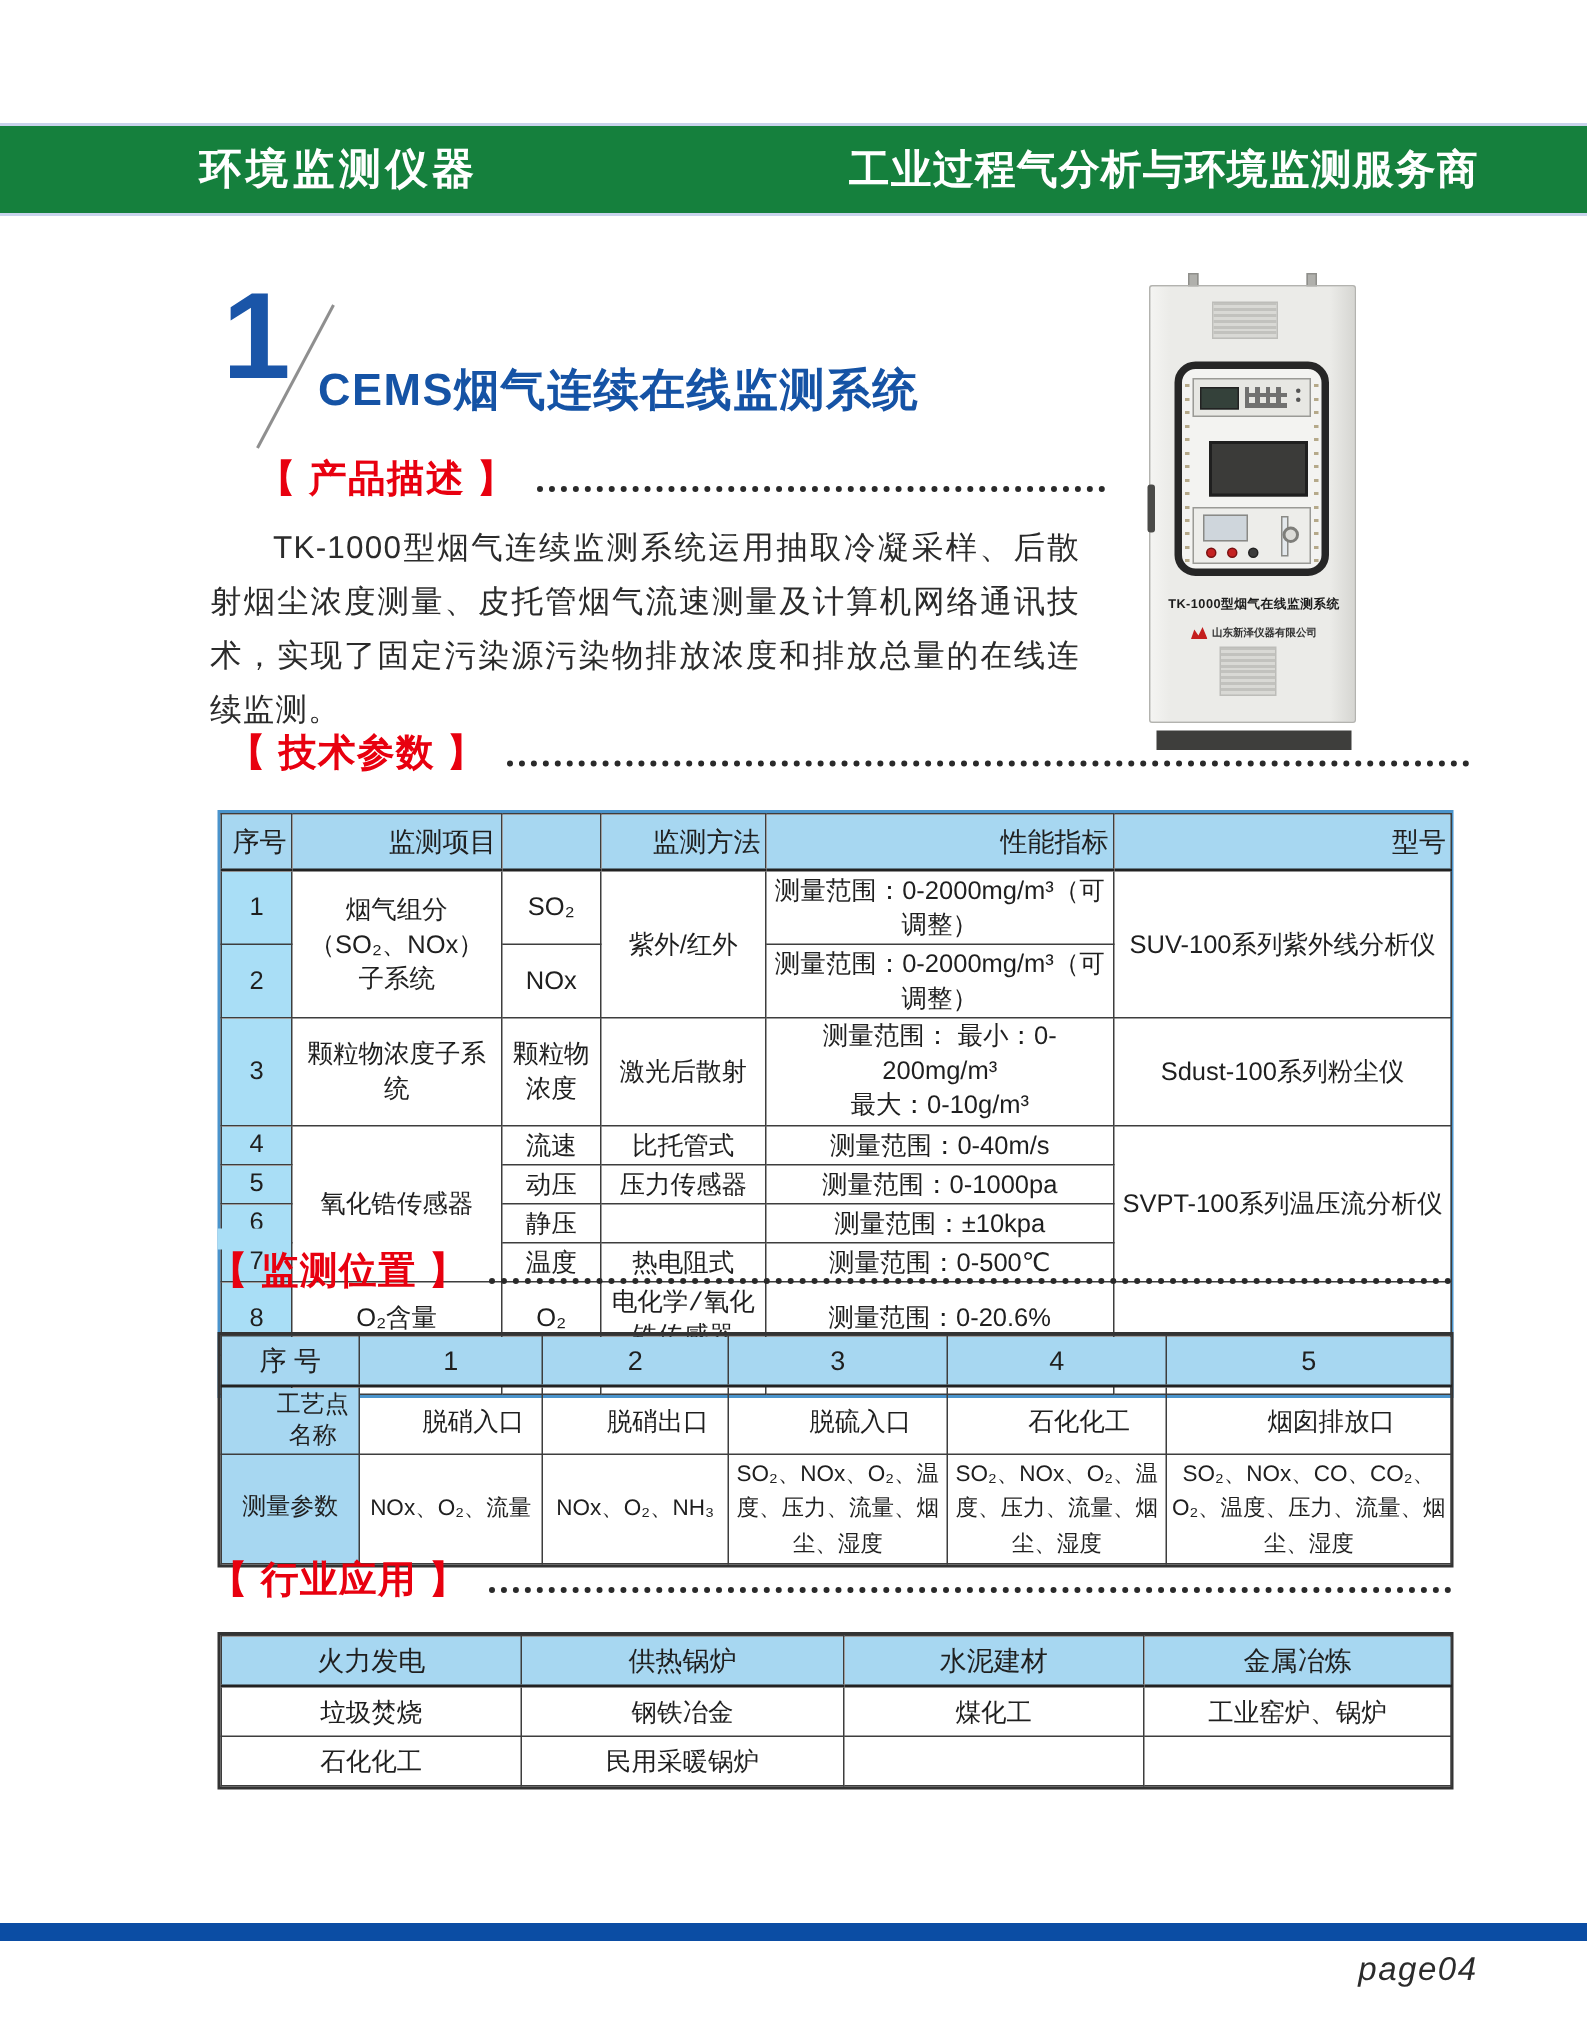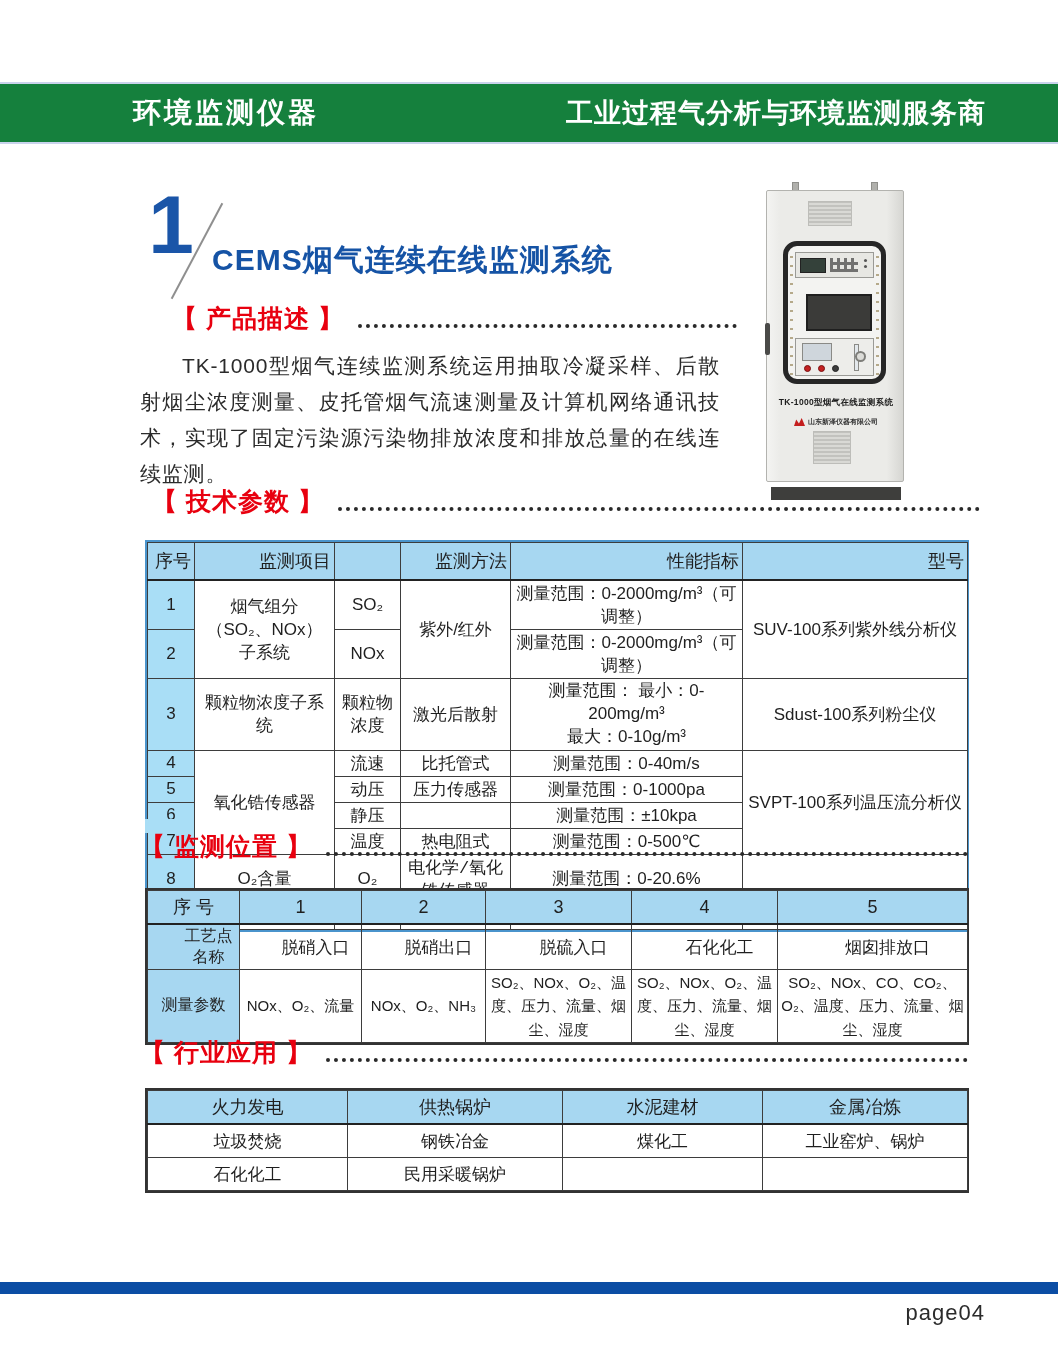--- a/index.html
+++ b/index.html
@@ -97,21 +97,21 @@
   .btn.dark { left:36px; background:#3c3c3c; border-color:#222; }
   .tube { position:absolute; left:58px; top:5px; width:5px; height:27px; background:#e3e8ec; border:1px solid #8a8a86; box-sizing:border-box; }
   .gauge { position:absolute; right:7px; top:12px; width:11px; height:11px; border-radius:50%; border:2px solid #7e7e7a; background:#dcdcd8; box-sizing:border-box; }
   .cab-label { position:absolute; left:0; width:138px; top:206px; text-align:center; font-size:8.5px; font-weight:700; color:#1c1c1c; letter-spacing:0.3px; }
   .cab-co { position:absolute; left:0; width:138px; top:226px; display:flex; align-items:center; justify-content:center; gap:3px; }
   .cab-co .logo { width:11px; height:8px; background:#c41e1e; clip-path:polygon(0 100%,20% 20%,45% 70%,70% 0,100% 100%); }
   .cab-co .co { font-size:7px; font-weight:700; color:#333; }
   .base { position:absolute; left:4px; top:296px; width:130px; height:13px; background:#3e3e3c; }
   
   .fbar { position:absolute; left:0; top:1282px; width:1058px; height:12px; background:#0b4da4; }
-  .pageno { position:absolute; top:1300px; right:73px; font-size:22px; color:#2b2b2b; letter-spacing:1px; }
+  .pageno { position:absolute; top:1300px; right:73px; font-size:22px; color:#2b2b2b; letter-spacing:1px;font-style:italic; }
 </style>
 </head>
 <body>
 
 <div class="banner">
   <span class="bl">环境监测仪器</span>
   <span class="br">工业过程气分析与环境监测服务商</span>
 </div>
 
 <div class="bignum">1</div>

